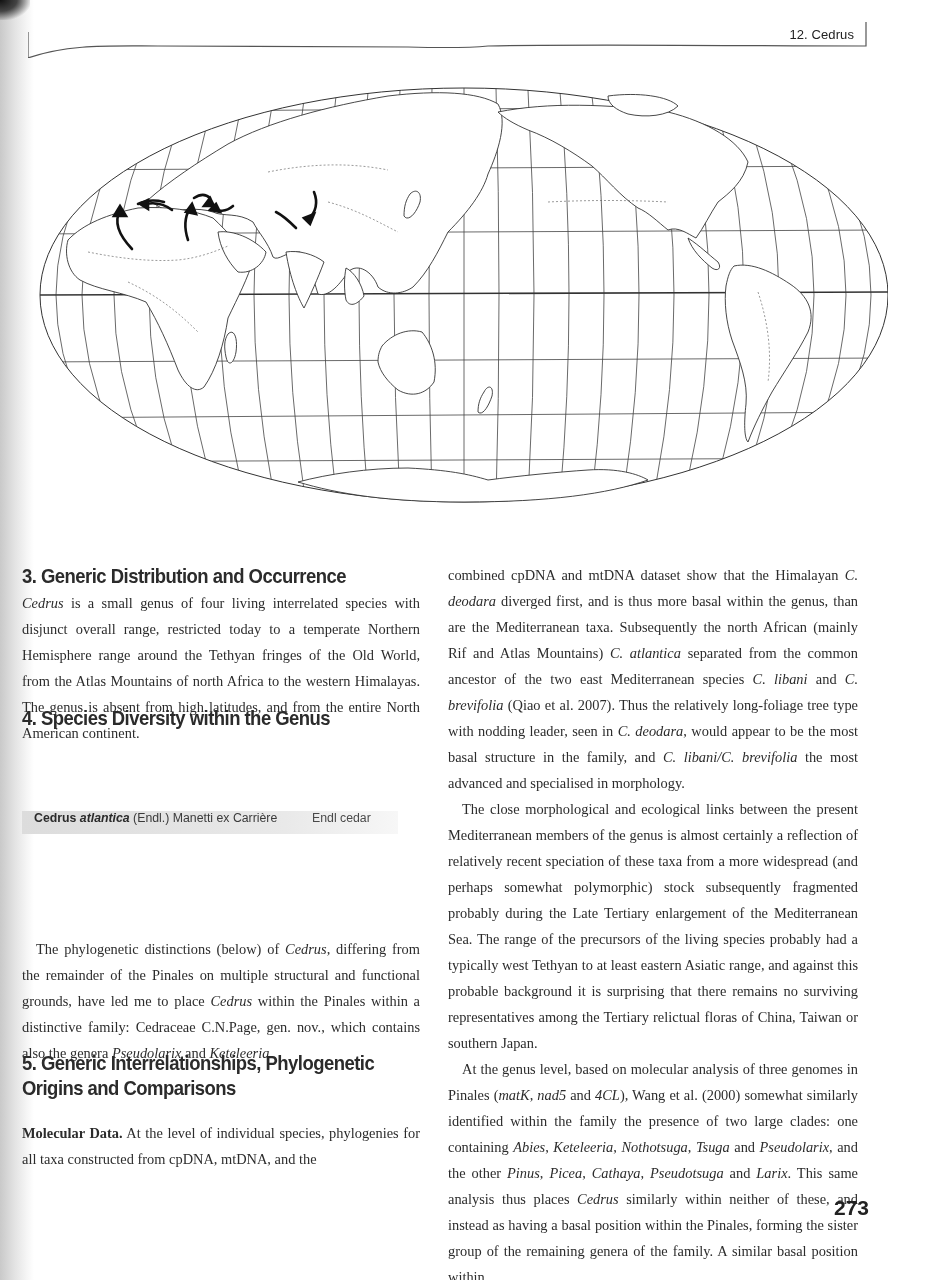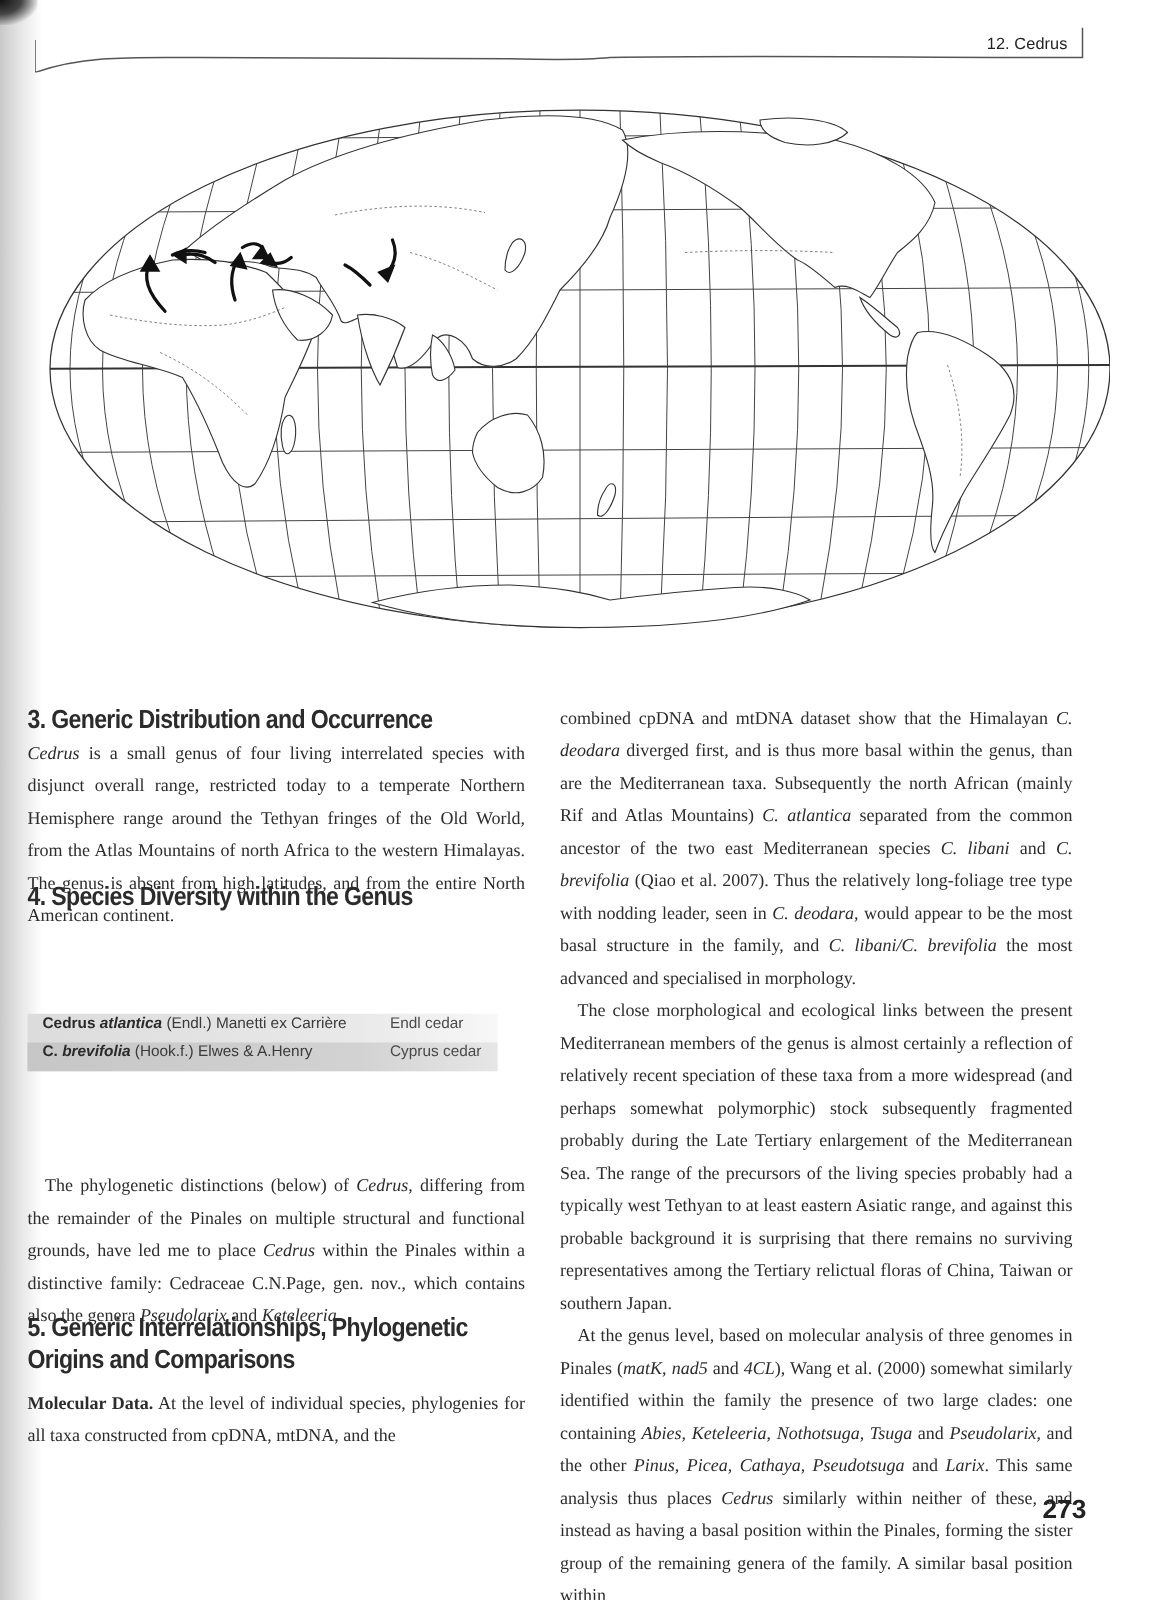--- a/index.html
+++ b/index.html
@@ -57,21 +57,21 @@
   }
   .species-row { display: flex; height: 23px; }
   .species-row.alt { background: linear-gradient(to right, #c6c6c6 0%, #d2d2d2 70%, #e6e6e6 100%); }
   .species-name { width: 270px; padding-left: 12px; white-space: nowrap; }
   .species-name b { font-style: italic; font-weight: bold; color: #2a2a2a; }
   .species-name .genus { font-weight: bold; color: #2a2a2a; }
   .common-name { padding-left: 8px; color: #4a4a4a; white-space: nowrap; }
   .sec4b { position: absolute; left: 0; top: 374px; width: 398px; }
   .sec5 { position: absolute; left: 0; top: 488px; width: 398px; }
   .sec5 h2 { line-height: 25px; }
-  .sec5 p { margin-top: 10px; }
+  .sec5 p { margin-top: 20px; }
   .runin { font-weight: bold; }
   .page-number {
     position: absolute; left: 834px; top: 1196px;
     font-family: "Liberation Sans", "DejaVu Sans", sans-serif;
     font-weight: bold; font-size: 21px; color: #222;
   }
 </style>
 </head>
 <body>
 
@@ -209,28 +209,20 @@
 
   <div class="species-table">
     <div class="species-row">
       <span class="species-name">
         <span class="genus">Cedrus</span>
         <b>atlantica</b>
         <span>(Endl.) Manetti ex Carrière</span>
       </span>
       <span class="common-name">Endl cedar</span>
     </div>
-    <div class="species-row alt">
-      <span class="species-name">
-        <span class="genus">C.</span>
-        <b>brevifolia</b>
-        <span>(Hook.f.) Elwes &amp; A.Henry</span>
-      </span>
-      <span class="common-name">Cyprus cedar</span>
-    </div>
   </div>
 
   <section class="sec4b">
     <p class="indent">The phylogenetic distinctions (below) of <i>Cedrus</i>, differing from the remainder of the Pinales on multiple structural and functional grounds, have led me to place <i>Cedrus</i> within the Pinales within a distinctive family: Cedraceae C.N.Page, gen. nov., which contains also the genera <i>Pseudolarix</i> and <i>Keteleeria</i>.</p>
   </section>
 
   <section class="sec5">
     <h2>
       <span>5.</span>
       <span>Generic Interrelationships, Phylogenetic</span><br>

